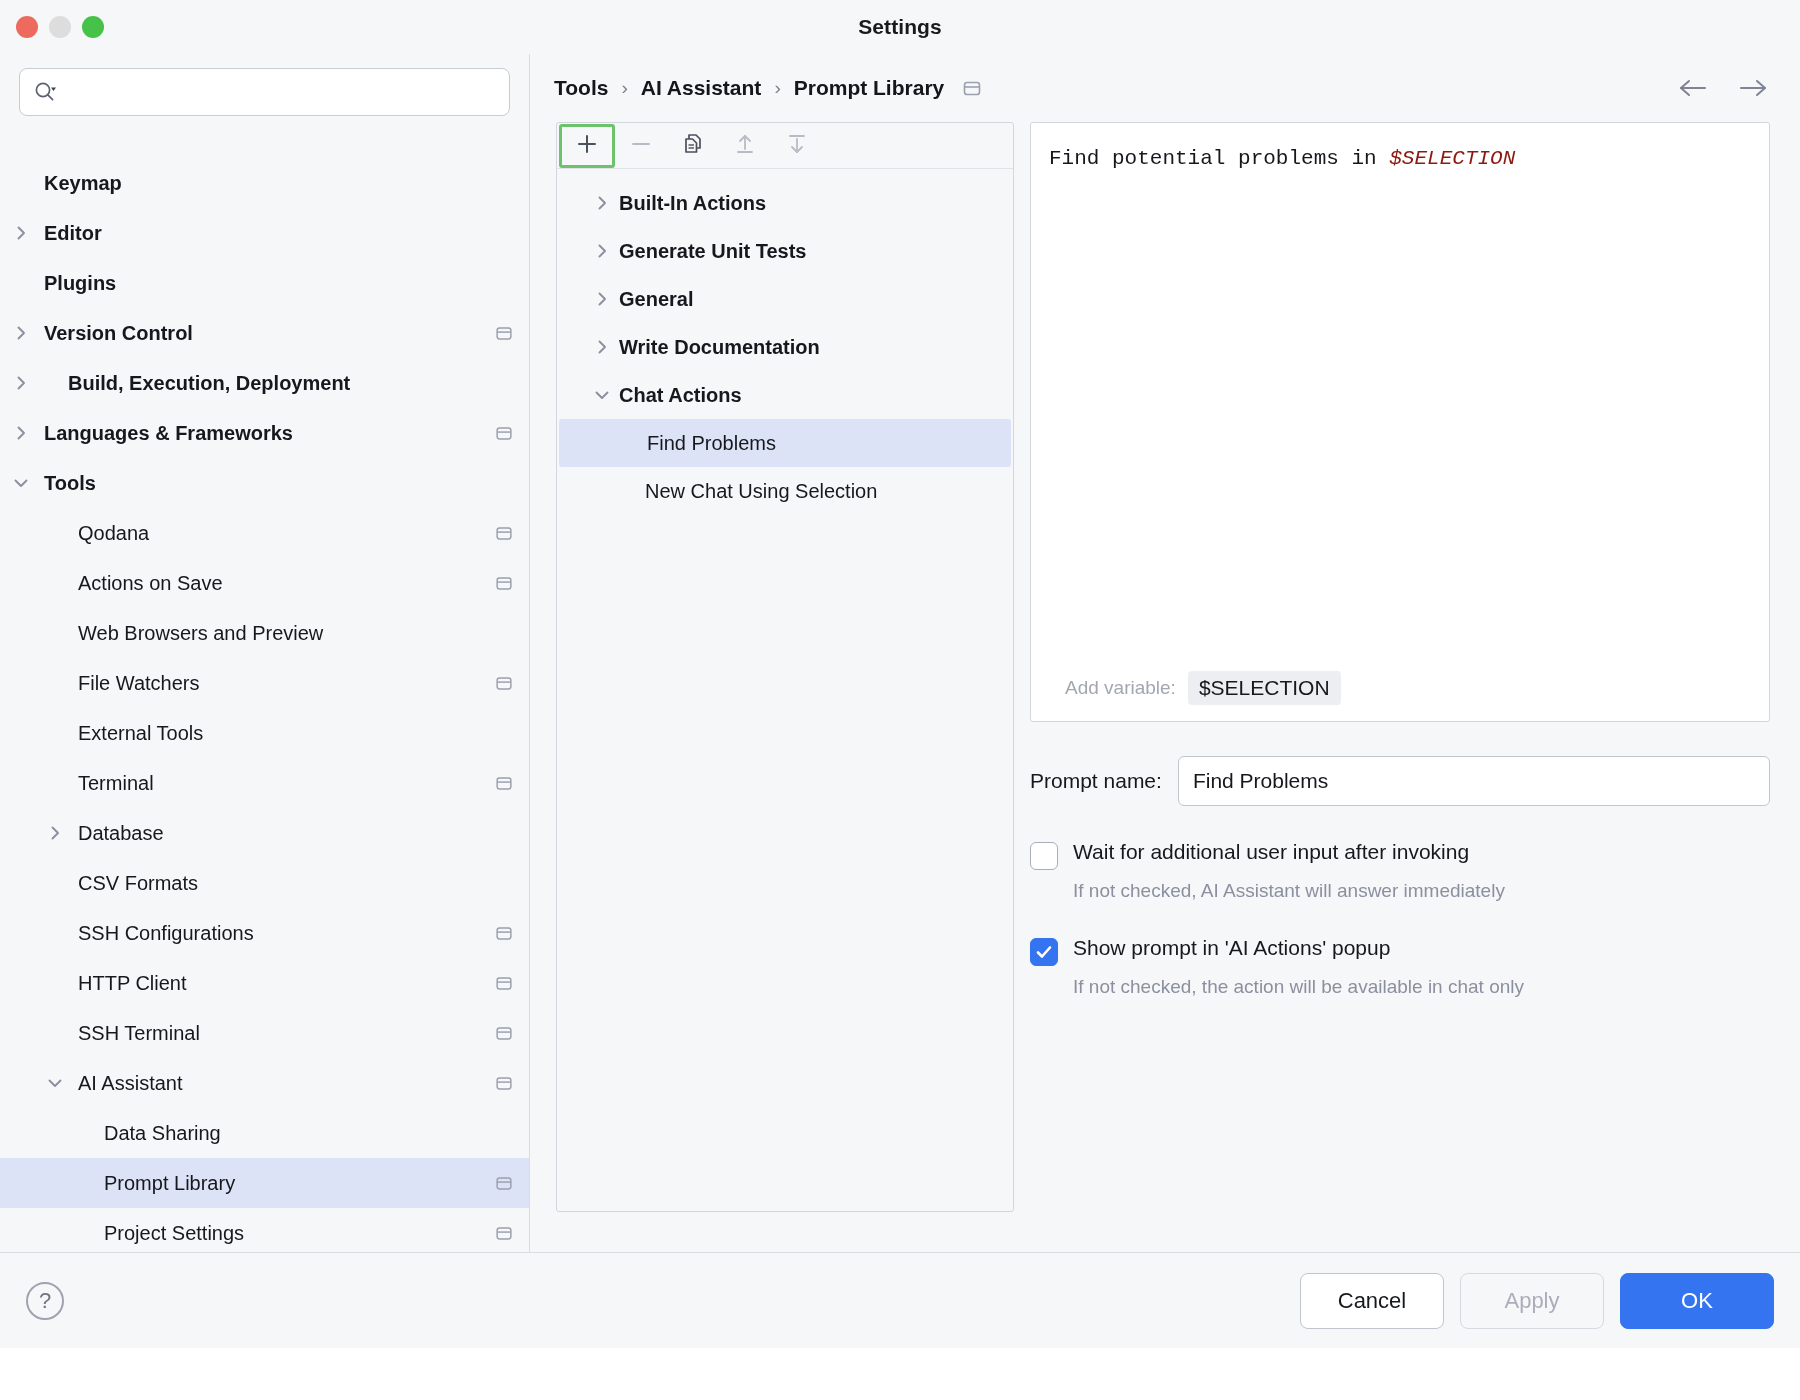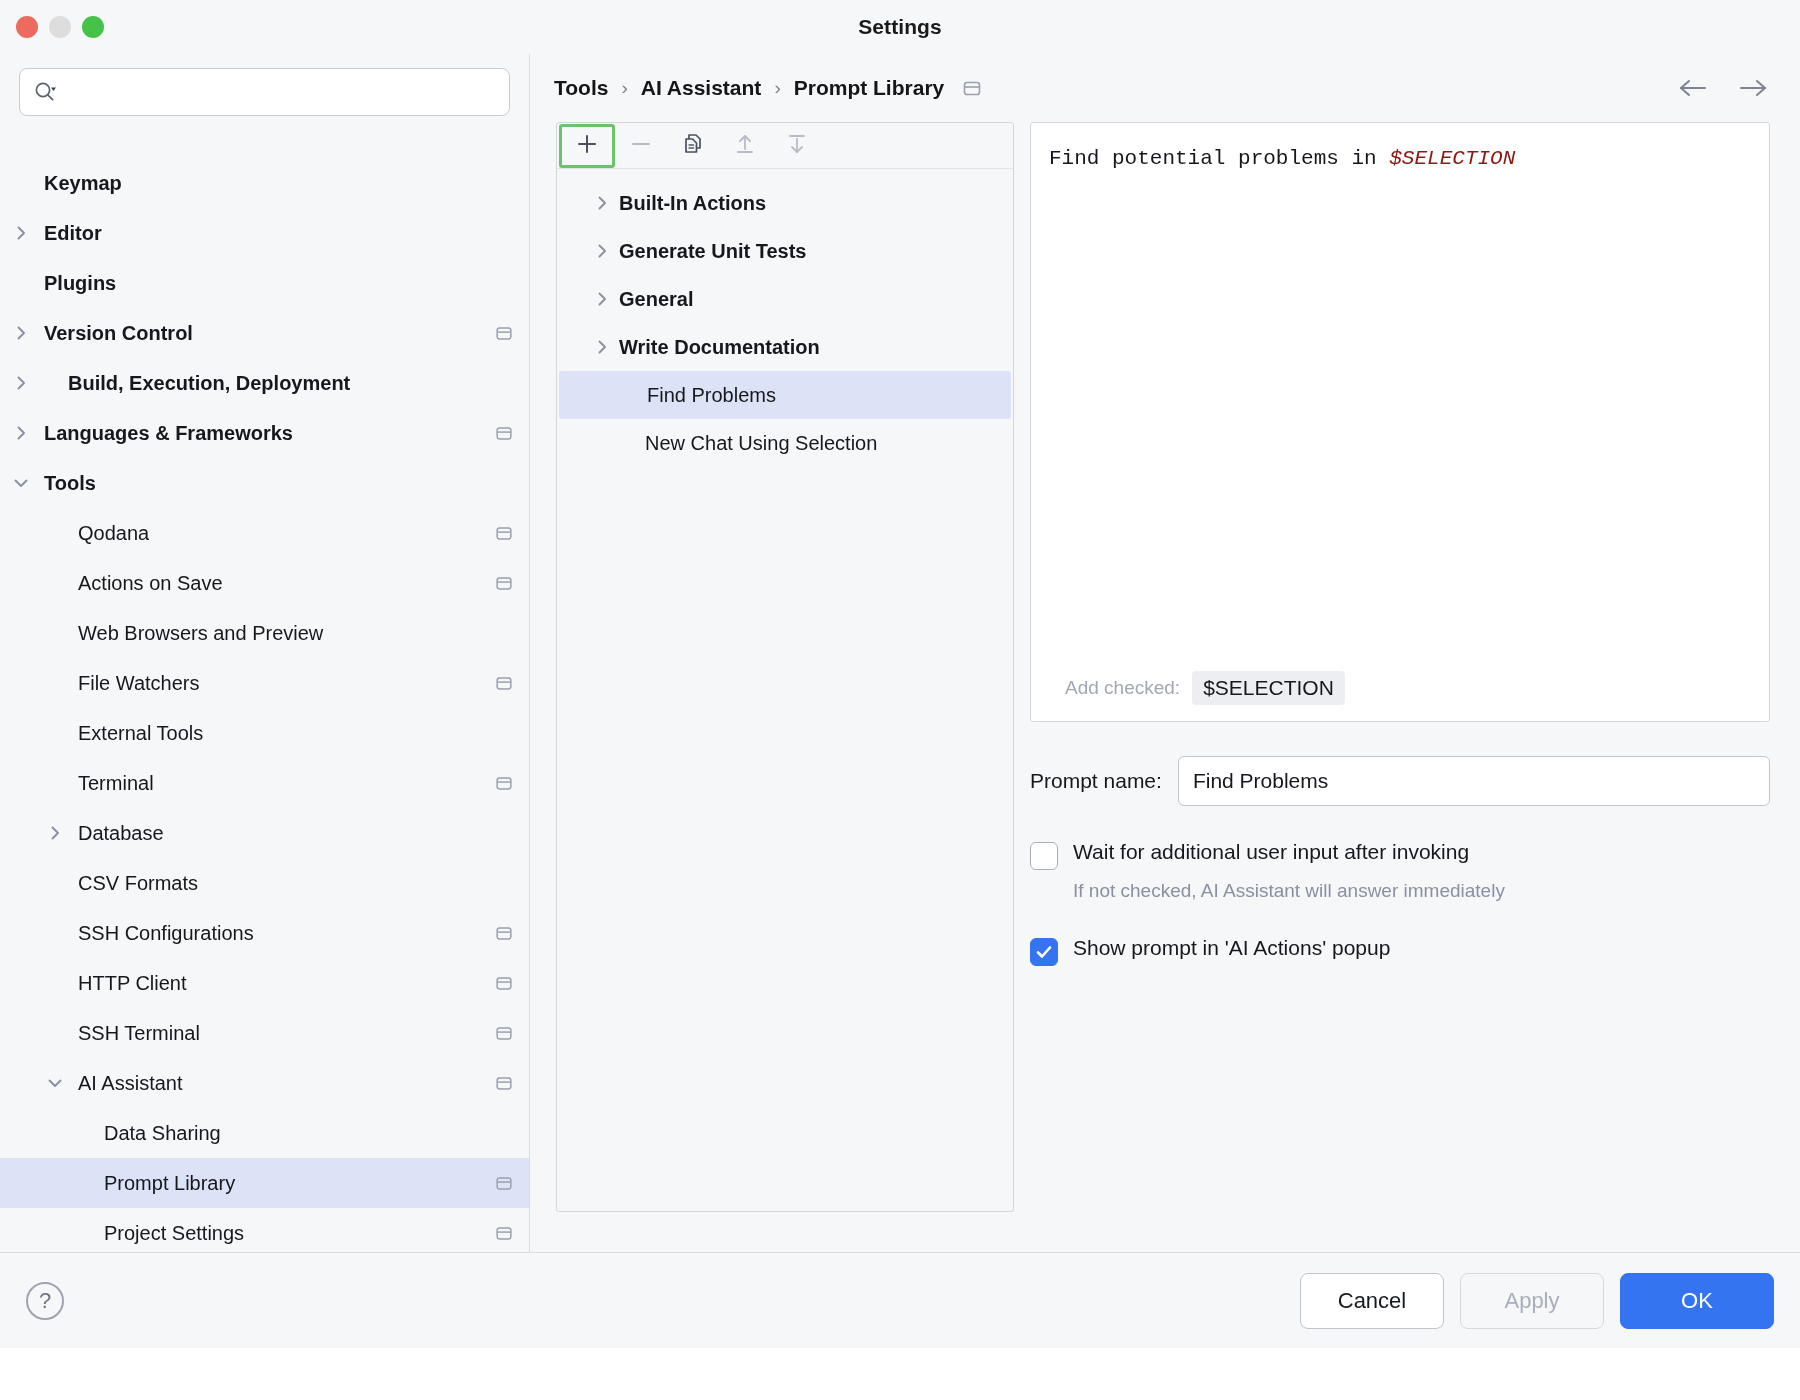--- a/index.html
+++ b/index.html
@@ -606,35 +606,41 @@
                     <polyline points="7.5,4.5 13,10 7.5,15.5" fill="none" stroke="#8b90a0" stroke-width="1.9" stroke-linecap="round" stroke-linejoin="round"></polyline>
                   </svg></span>
                 <span class="plabel">General</span>
               </div>
               <div class="prow grp">
                 <span class="parrow"><svg width="20" height="20" viewBox="0 0 20 20">
                     <polyline points="7.5,4.5 13,10 7.5,15.5" fill="none" stroke="#8b90a0" stroke-width="1.9" stroke-linecap="round" stroke-linejoin="round"></polyline>
                   </svg></span>
                 <span class="plabel">Write Documentation</span>
               </div>
+              <div class="prow grp">
+                <span class="parrow"><svg width="20" height="20" viewBox="0 0 20 20">
+                    <polyline points="4.5,7.5 10,13 15.5,7.5" fill="none" stroke="#8b90a0" stroke-width="1.9" stroke-linecap="round" stroke-linejoin="round"></polyline>
+                  </svg></span>
+                <span class="plabel">Chat Actions</span>
+              </div>
               <div class="prow child selected">
                 <span class="plabel">Find Problems</span>
               </div>
               <div class="prow child">
                 <span class="plabel">New Chat Using Selection</span>
               </div>
             </div>
         </div>
 
         <div class="editorcol">
 
           <div class="promptbox">
             <div class="ptext"><span>Find potential problems in </span><span class="var">$SELECTION</span></div>
             <div class="addvar">
-              <span class="lbl">Add checked:</span>
+              <span class="lbl">Add variable:</span>
               <span class="varchip">$SELECTION</span>
             </div>
           </div>
 
           <div class="fieldrow">
             <span class="flabel">Prompt name:</span>
             <input class="textinput" value="Find Problems" style="">
           </div>
 
           <div class="checkrow">
@@ -644,20 +650,21 @@
           <div class="hint">If not checked, AI Assistant will answer immediately</div>
 
           <div class="checkrow">
             <span class="cbox on">
               <svg width="20" height="20" viewBox="0 0 20 20">
                 <polyline points="4,10.5 8,14.5 16,5.5" fill="none" stroke="#ffffff" stroke-width="2.6" stroke-linecap="round" stroke-linejoin="round"></polyline>
               </svg>
             </span>
             <span class="ctext">Show prompt in 'AI Actions' popup</span>
           </div>
+          <div class="hint">If not checked, the action will be available in chat only</div>
 
         </div>
       </div>
     </div>
   </div>
 
   <div class="footer">
     <div class="helpbtn">?</div>
     <div class="btns">
       <div class="btn">Cancel</div>

